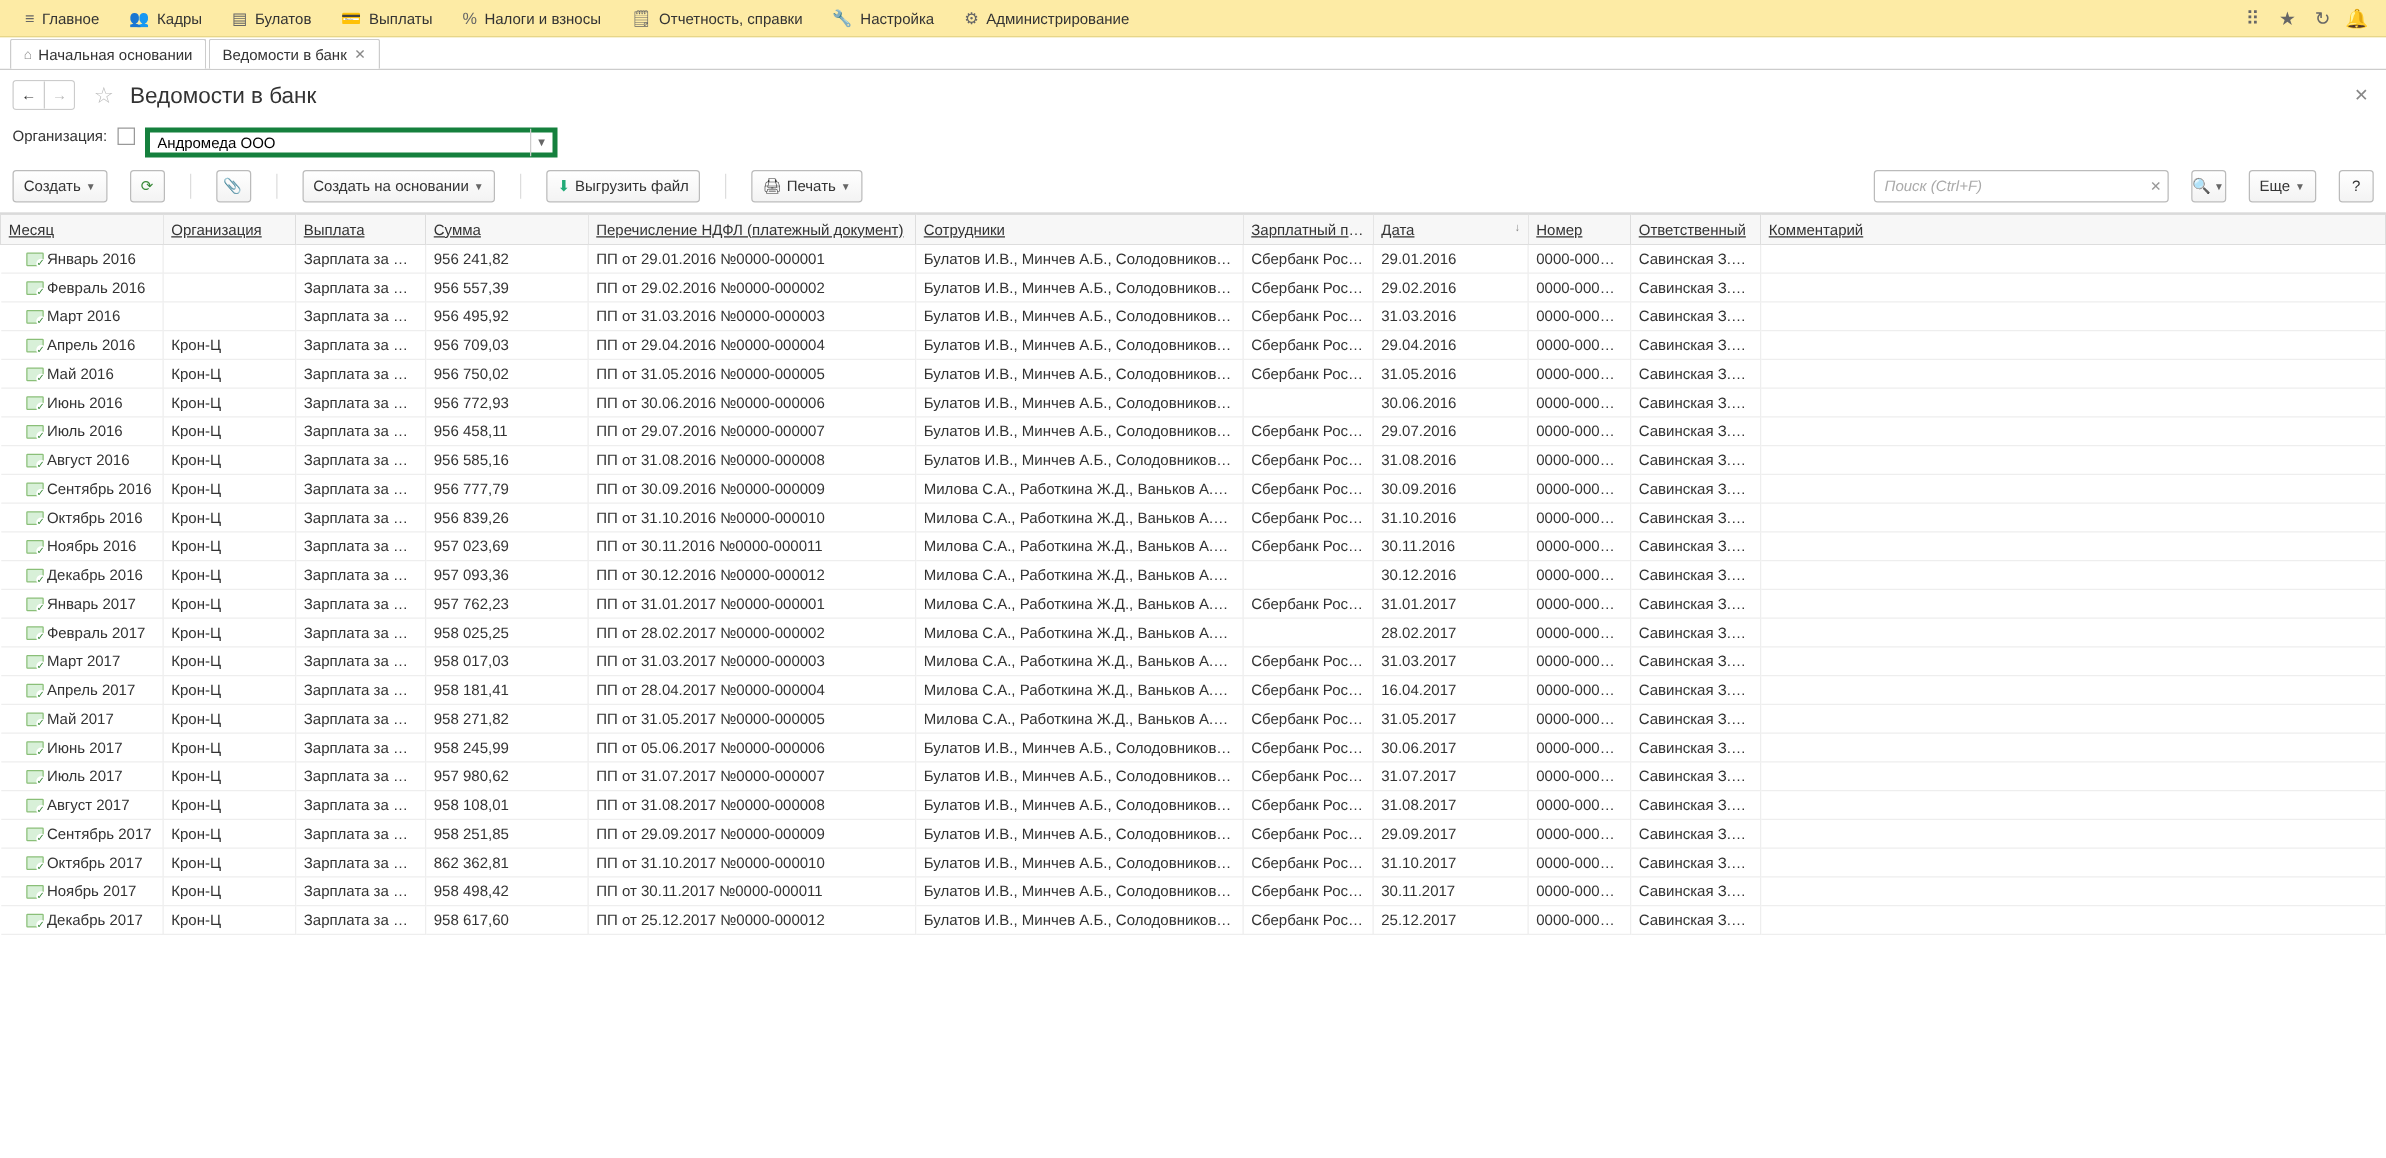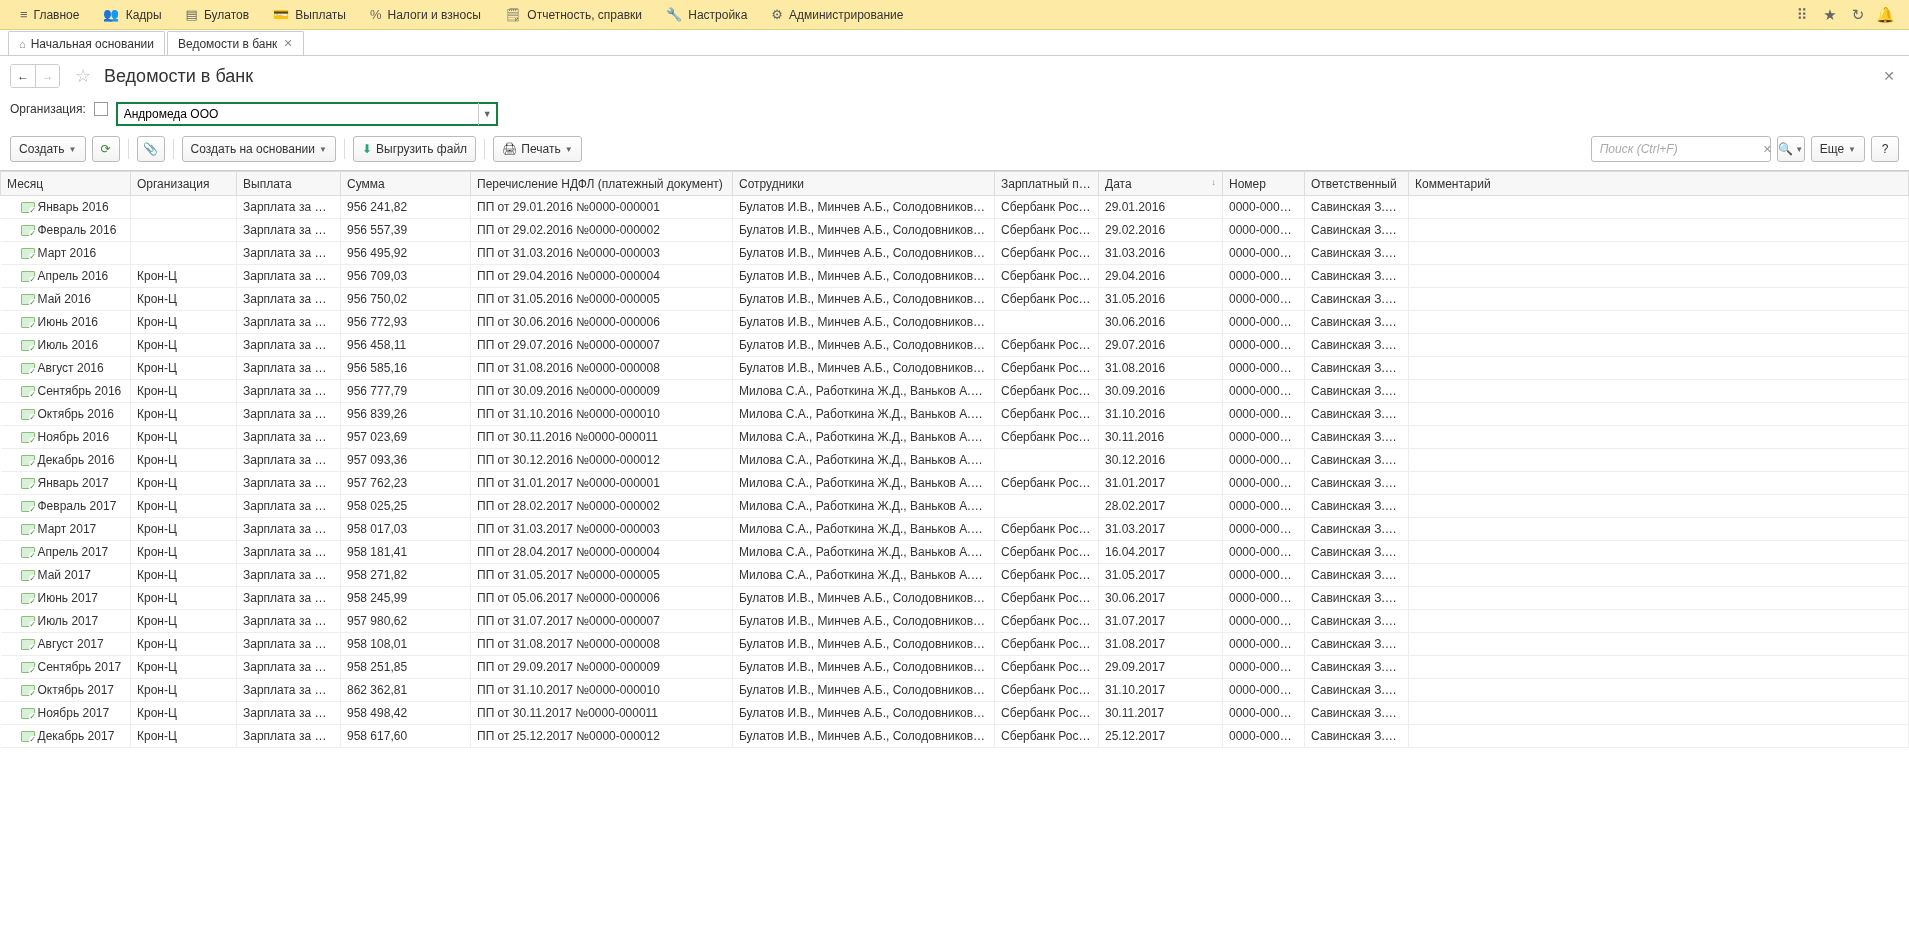--- a/index.html
+++ b/index.html
@@ -22,39 +22,39 @@
 .titlebar .nav-btns { display: flex; border: 1px solid #ccc; border-radius: 3px; overflow: hidden; margin-right: 12px; }
 .titlebar .nav-btn { width: 24px; height: 22px; display: flex; align-items: center; justify-content: center; background: #fff; cursor: pointer; font-size: 12px; color: #333; }
 .titlebar .nav-btn + .nav-btn { border-left: 1px solid #ccc; color: #bbb; }
 .titlebar .star { width: 22px; height: 22px; display: flex; align-items: center; justify-content: center; color: #bbb; margin-right: 10px; font-size: 18px; cursor: pointer; }
 .titlebar h1 { font-size: 18px; font-weight: normal; color: #333; }
 .titlebar .close-page { margin-left: auto; color: #888; font-size: 14px; cursor: pointer; padding: 0 4px; }
 
 .filterbar { display: flex; align-items: flex-start; padding: 6px 10px; gap: 8px; }
 .filterbar label { font-size: 12px; color: #333; }
 .filterbar .chk { width: 14px; height: 14px; border: 1px solid #999; background: #fff; }
-.filterbar .combo { display: flex; align-items: center; border: 2px solid #15803d; height: 24px; width: 382px; background: #fff; }
+.filterbar .combo { display: flex; align-items: center; border: 4px solid #15803d; height: 24px; width: 330px; background: #fff; }
 .filterbar .combo input { border: none; flex: 1; padding: 0 6px; font-size: 12px; outline: none; background: transparent; }
 .filterbar .combo .dd { width: 18px; height: 22px; border-left: 1px solid #ccc; display: flex; align-items: center; justify-content: center; font-size: 9px; color: #666; cursor: pointer; }
 
-.toolbar { display: flex; align-items: center; padding: 4px 10px 8px; gap: 6px; }
+.toolbar { display: flex; align-items: center; padding: 4px 10px 8px; gap: 18px; }
 .btn { display: inline-flex; align-items: center; height: 26px; padding: 0 8px; border: 1px solid #bbb; border-radius: 3px; background: linear-gradient(#fff,#f3f3f3); cursor: pointer; font-size: 12px; color: #333; }
 .btn .bic { margin-right: 4px; font-size: 12px; }
 .btn .dd { margin-left: 4px; font-size: 8px; color: #666; }
 .btn.icon-only { padding: 0; width: 28px; justify-content: center; }
 .toolbar-sep { width: 1px; height: 20px; background: #ddd; margin: 0 2px; }
 .toolbar-spacer { flex: 1; }
-.search-wrap { display: flex; align-items: center; border: 1px solid #bbb; border-radius: 3px; height: 26px; width: 180px; background: #fff; }
+.search-wrap { display: flex; align-items: center; border: 1px solid #bbb; border-radius: 3px; height: 26px; width: 236px; background: #fff; }
 .search-wrap input { border: none; flex: 1; padding: 0 8px; font-size: 12px; outline: none; color: #333; }
 .search-wrap input::placeholder { color: #aaa; font-style: italic; }
 .search-wrap .clr { width: 18px; color: #999; text-align: center; cursor: pointer; font-size: 11px; }
 
 .grid-wrap { border-top: 1px solid #ccc; overflow: auto; height: calc(926px - 30px - 26px - 40px - 36px - 38px); position: relative; }
 table.grid { border-collapse: collapse; width: 100%; table-layout: fixed; background: #fff; }
-.grid th { background: #f7f7f7; border: 1px solid #ddd; text-align: left; padding: 4px 6px; font-weight: normal; font-size: 12px; color: #333; height: 24px; white-space: nowrap; overflow: hidden; text-overflow: ellipsis; position: sticky; top: 0; }
+.grid th { background: #f7f7f7; border: 1px solid #ddd; text-align: left; padding: 4px 6px; font-weight: normal; font-size: 12px; color: #333; height: 24px; white-space: nowrap; overflow: hidden; text-overflow: ellipsis; position: sticky; top: 0; text-decoration: underline; }
 .grid th .sort { float: right; font-size: 9px; color: #888; }
 .grid td { border: 1px solid #eee; border-top: none; border-left: none; padding: 4px 6px; font-size: 12px; color: #333; height: 23px; white-space: nowrap; overflow: hidden; text-overflow: ellipsis; }
 .grid td.num { }
 .grid td.ic-cell { text-align: left; padding-left: 20px; }
 .row-icon { display: inline-block; width: 14px; height: 11px; background: #d8f0d8; border: 1px solid #8abf78; border-radius: 1px; margin-right: 3px; position: relative; vertical-align: middle; }
 .row-icon::after { content: "✓"; position: absolute; right: -3px; bottom: -3px; font-size: 8px; color: #3a8a3a; background: #fff; border-radius: 50%; width: 8px; height: 8px; line-height: 8px; text-align: center; }
 
 .col-month { width: 130px; }
 .col-org { width: 106px; }
 .col-pay { width: 104px; }

